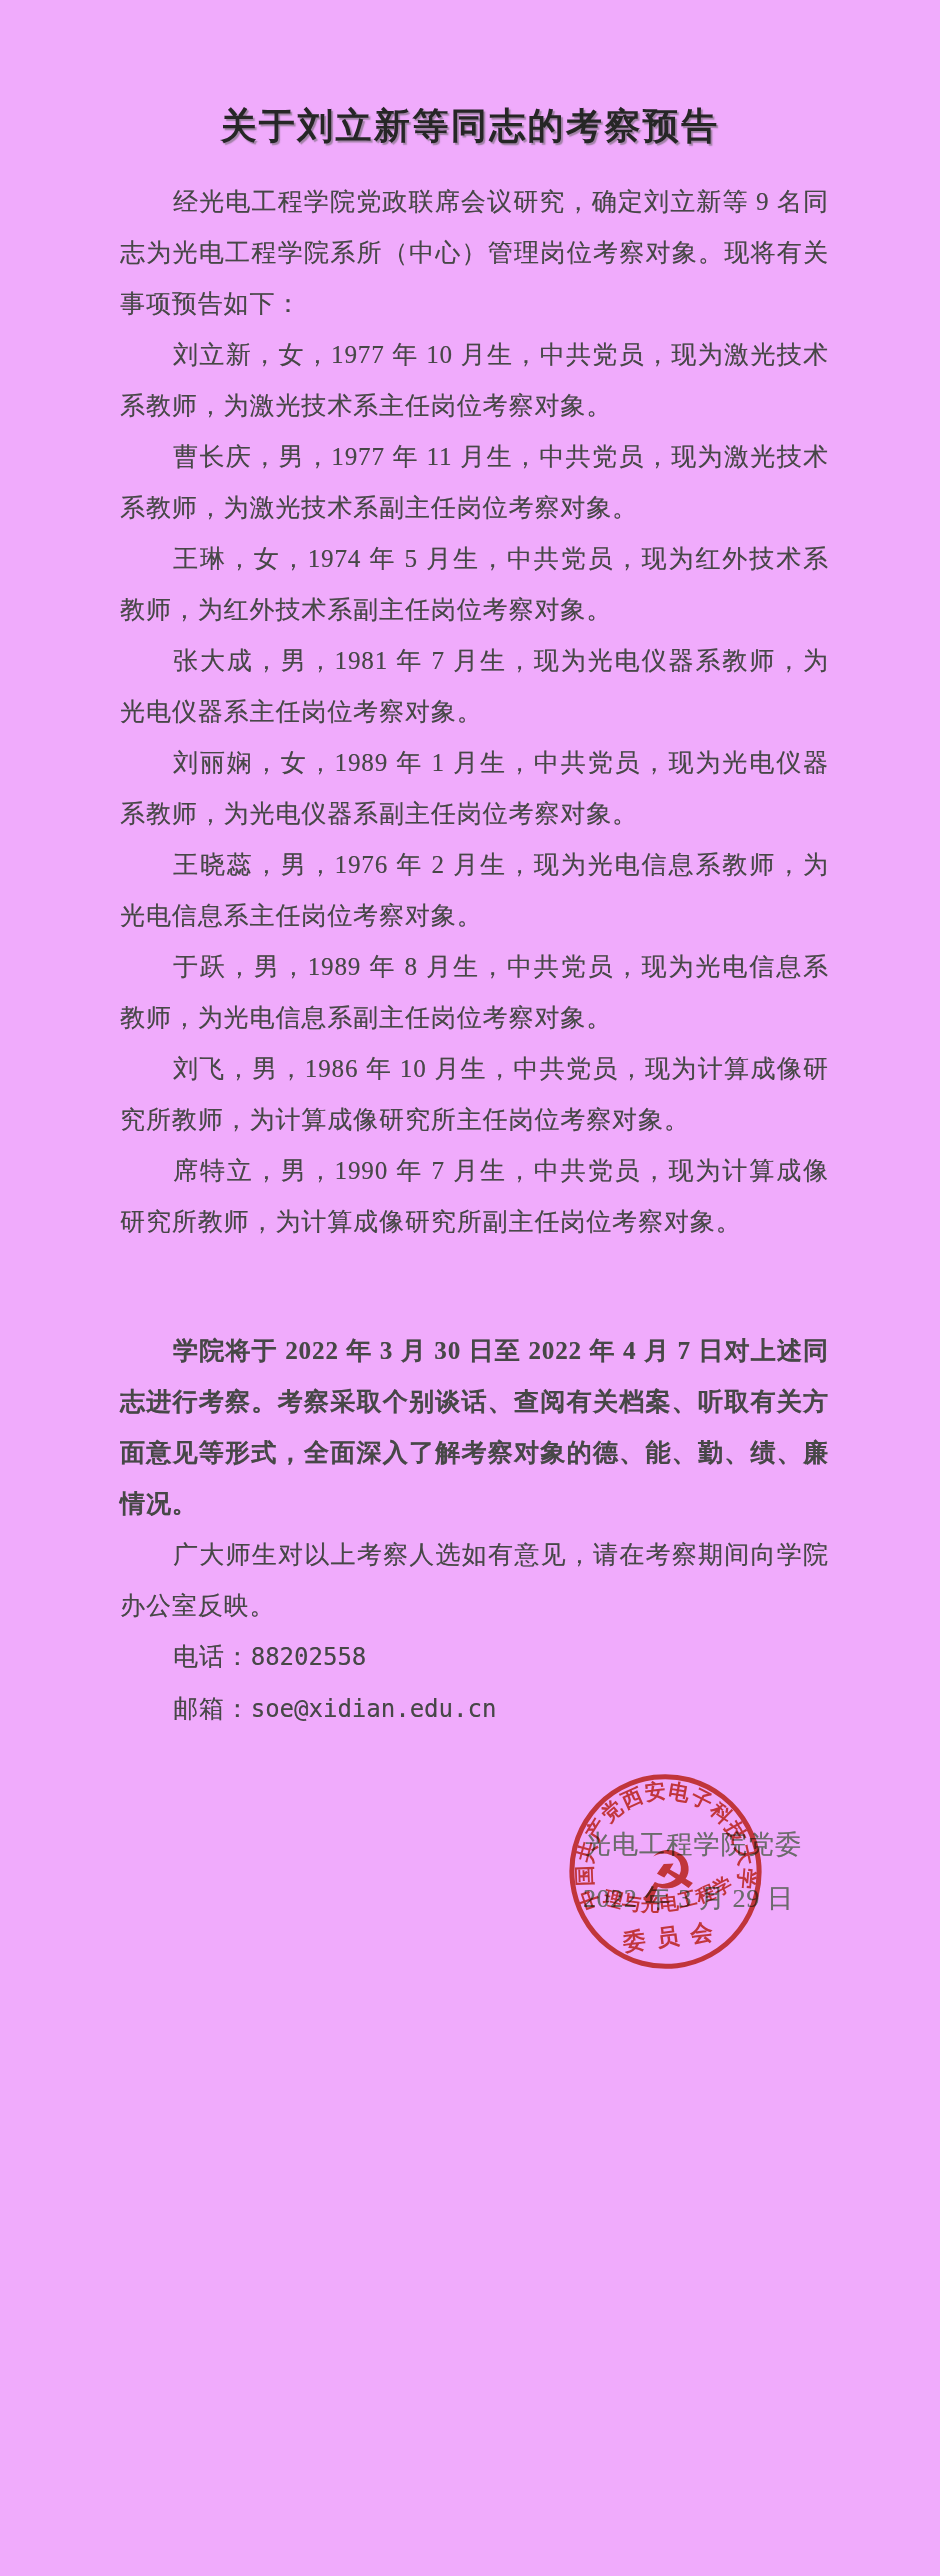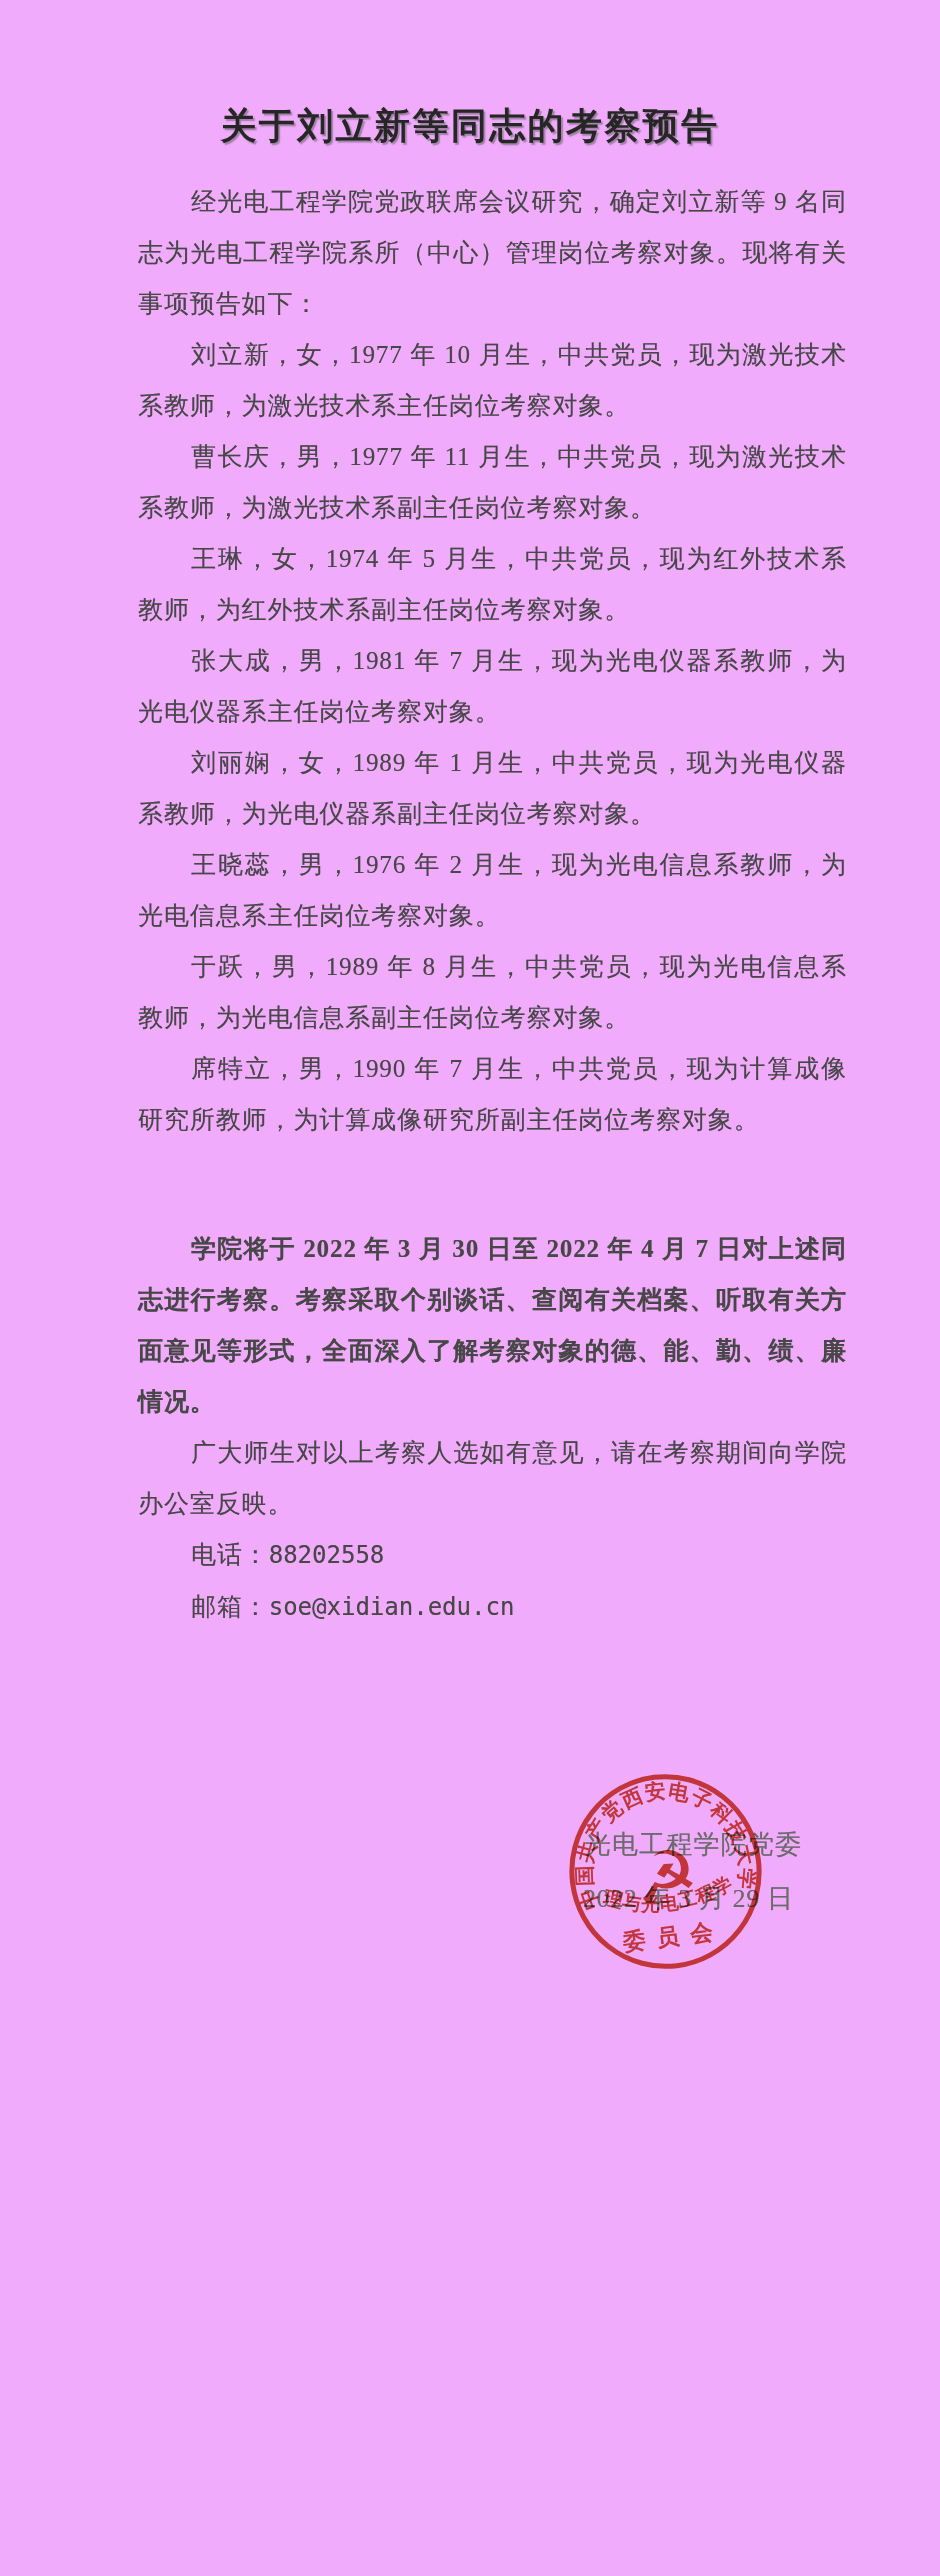--- a/index.html
+++ b/index.html
@@ -16,21 +16,21 @@
     top:102px; left:0; width:100%;
     text-align:center;
     font-size:36px;
     font-weight:bold;
     letter-spacing:2.4px;
     color:#262626;
     text-shadow:1.8px 1.8px 1.2px rgba(95,95,95,.55);
   }
   .body-block{
     position:absolute;
-    top:176px; left:138px; width:709px;
+    top:176px; left:120px; width:709px;
     font-size:25px;
     line-height:51px;
     letter-spacing:0.9px;
     color:#474747;
     text-align:justify;
     text-shadow:0.2px 0.2px 0.4px rgba(70,70,70,.45);
   }
   .body-block p{margin:0; text-indent:53px;}
   .body-block p.gap{margin-top:78px;font-weight:bold;}
   .mono{
@@ -66,20 +66,21 @@
 
   <div class="body-block">
     <p>经光电工程学院党政联席会议研究，确定刘立新等 9 名同志为光电工程学院系所（中心）管理岗位考察对象。现将有关事项预告如下：</p>
     <p>刘立新，女，1977 年 10 月生，中共党员，现为激光技术系教师，为激光技术系主任岗位考察对象。</p>
     <p>曹长庆，男，1977 年 11 月生，中共党员，现为激光技术系教师，为激光技术系副主任岗位考察对象。</p>
     <p>王琳，女，1974 年 5 月生，中共党员，现为红外技术系教师，为红外技术系副主任岗位考察对象。</p>
     <p>张大成，男，1981 年 7 月生，现为光电仪器系教师，为光电仪器系主任岗位考察对象。</p>
     <p>刘丽娴，女，1989 年 1 月生，中共党员，现为光电仪器系教师，为光电仪器系副主任岗位考察对象。</p>
     <p>王晓蕊，男，1976 年 2 月生，现为光电信息系教师，为光电信息系主任岗位考察对象。</p>
     <p>于跃，男，1989 年 8 月生，中共党员，现为光电信息系教师，为光电信息系副主任岗位考察对象。</p>
+    <p>刘飞，男，1986 年 10 月生，中共党员，现为计算成像研究所教师，为计算成像研究所主任岗位考察对象。</p>
     <p>席特立，男，1990 年 7 月生，中共党员，现为计算成像研究所教师，为计算成像研究所副主任岗位考察对象。</p>
     <p class="gap">学院将于 2022 年 3 月 30 日至 2022 年 4 月 7 日对上述同志进行考察。考察采取个别谈话、查阅有关档案、听取有关方面意见等形式，全面深入了解考察对象的德、能、勤、绩、廉情况。</p>
     <p>广大师生对以上考察人选如有意见，请在考察期间向学院办公室反映。</p>
     <p><span>电话：</span><span class="mono">88202558</span></p>
     <p><span>邮箱：</span><span class="mono">soe@xidian.edu.cn</span></p>
   </div>
 
   <div class="sig-org">光电工程学院党委</div>
 
   <div class="sig-date">2022 年 3 月 29 日</div>

